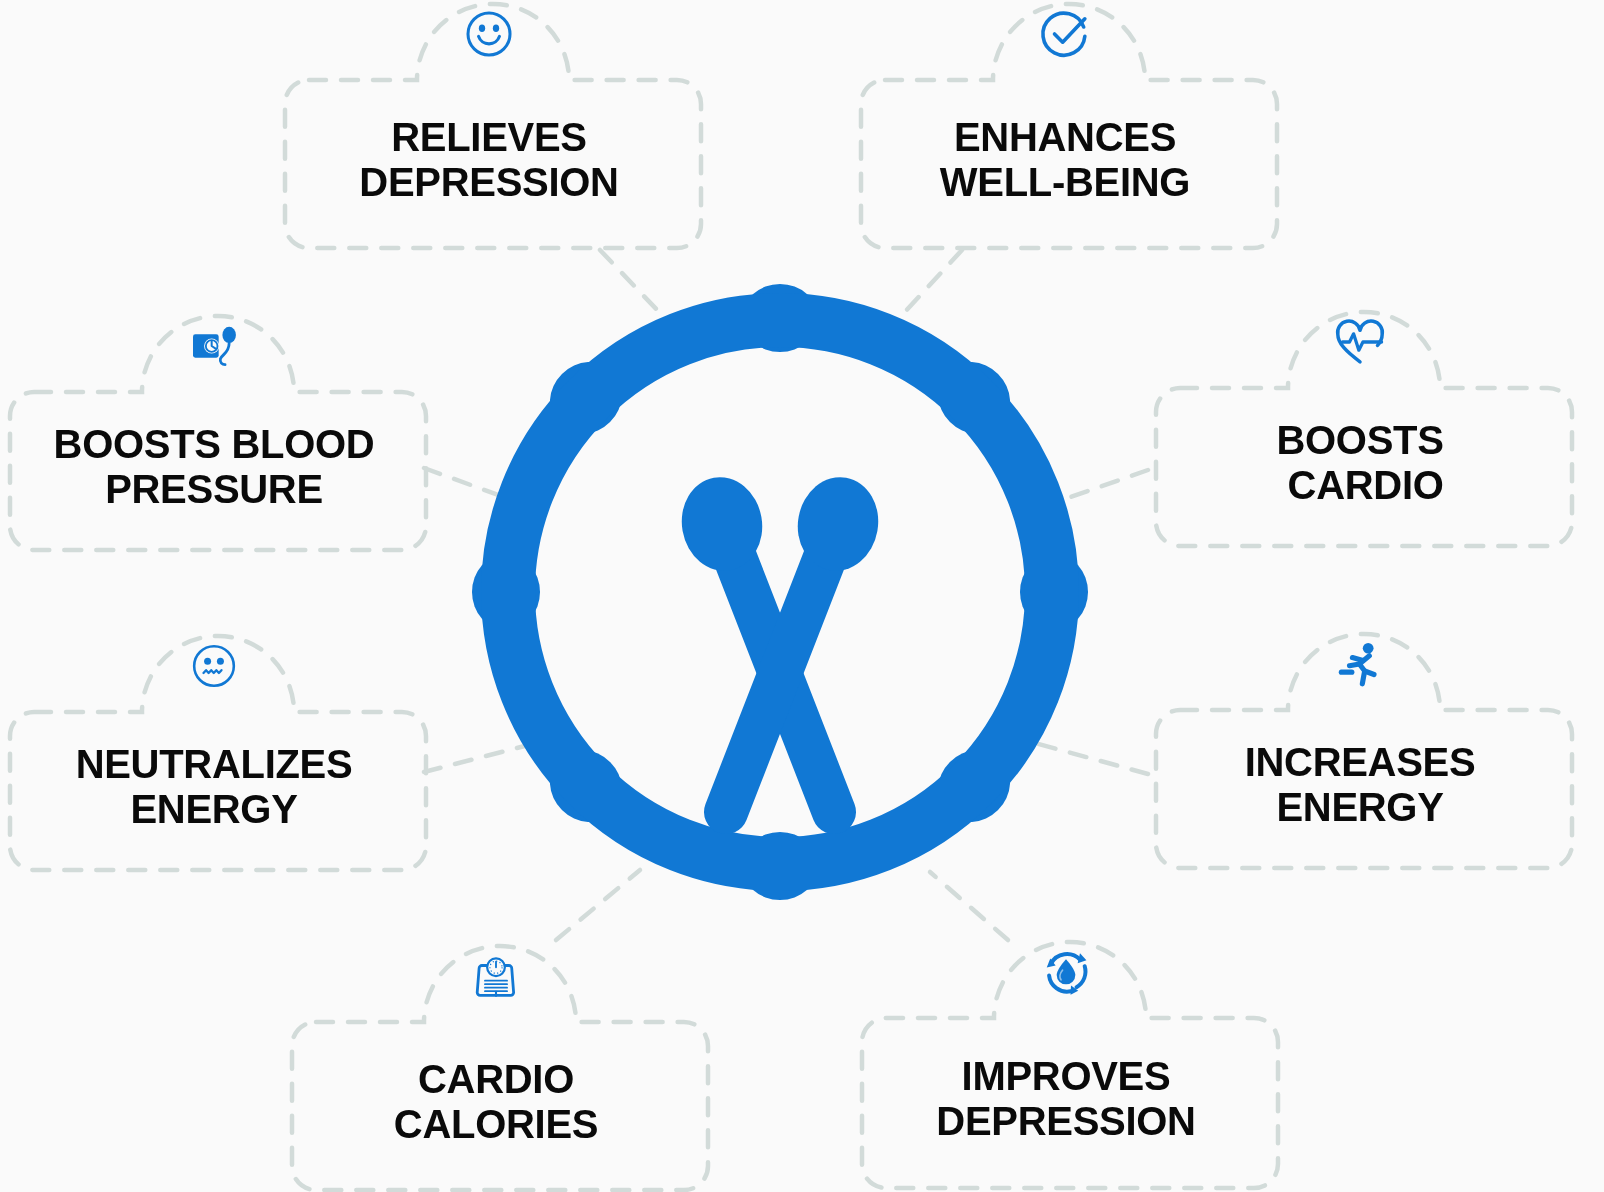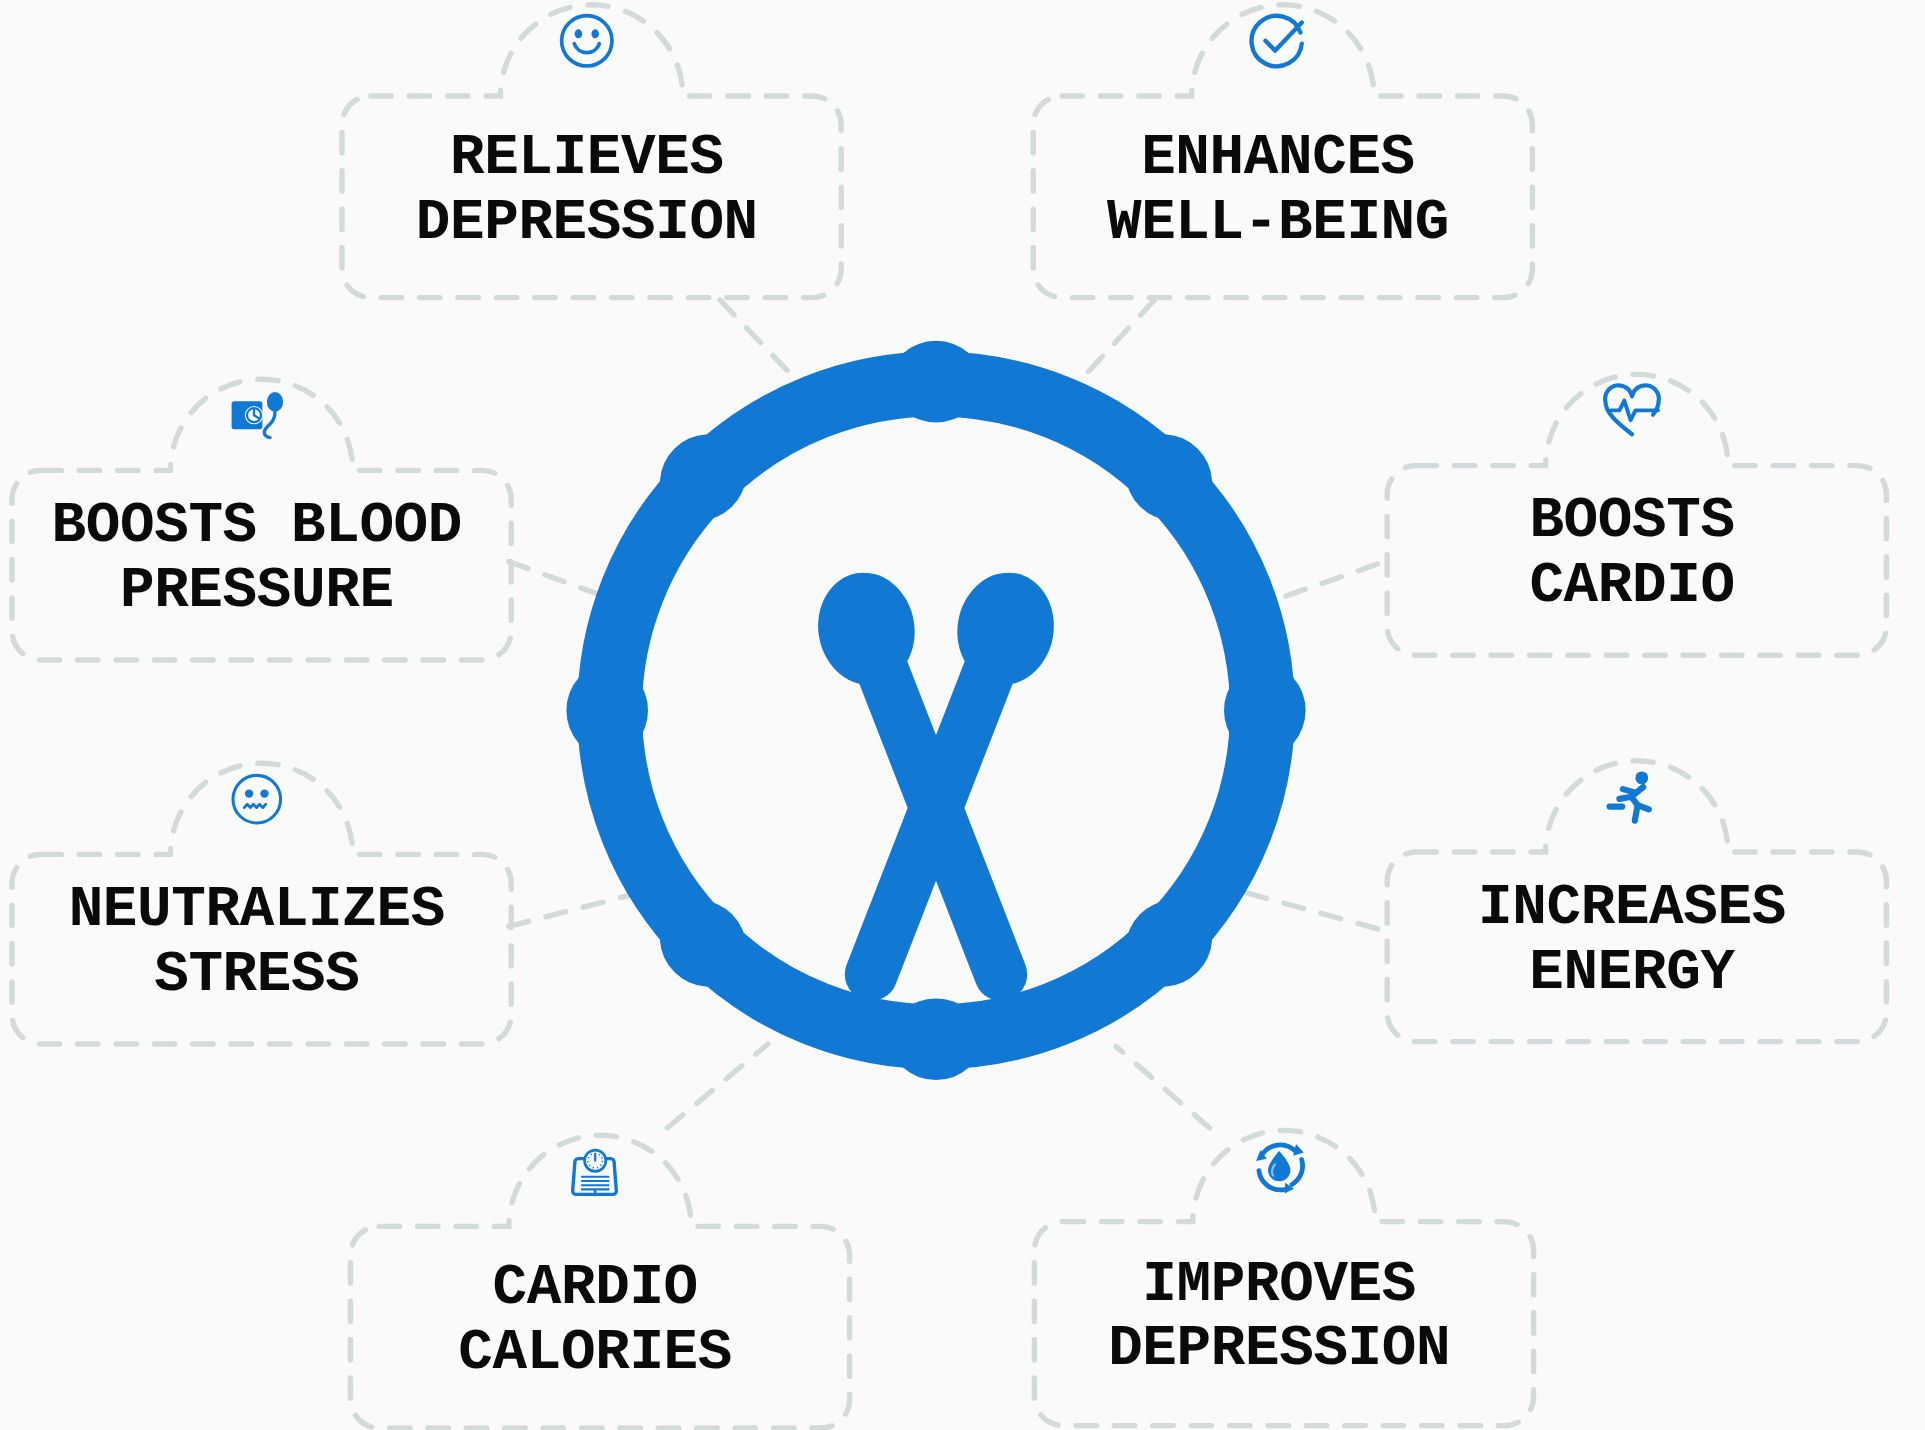--- a/index.html
+++ b/index.html
@@ -61,23 +61,23 @@
     right: 0;
     top: 96px;
     bottom: 0;
     display: flex;
     align-items: center;
     justify-content: center;
     text-align: center;
     padding: 0 18px;
     box-sizing: border-box;
     color: #0a0a0a;
-    font-family: Liberation Mono, monospace;
+    font-family: Liberation Sans, sans-serif;
     font-weight: bold;
-    font-size: 48px;
+    font-size: 40px;
     line-height: 1.12;
     letter-spacing: -0.3px;
     white-space: pre-line;
     z-index: 4;
   }
 </style>
 </head>
 <body>
 
 <div id="stage">
@@ -167,37 +167,37 @@
       <div class="card" style="left: 1152px; top: 298px; width: 416px; height: 244px;">
         <svg class="card-svg" width="424" height="252" viewBox="-4 -90 424 252">
           <path d="M 24 0 L 132 0 A 76 76 0 0 1 284 0 L 392 0 A 24 24 0 0 1 416 24 L 416 134 A 24 24 0 0 1 392 158 L 24 158 A 24 24 0 0 1 0 134 L 0 24 A 24 24 0 0 1 24 0 Z" fill="none" stroke="#D2DBD9" stroke-width="4.5" stroke-dasharray="17 15" stroke-linecap="round"></path>
         </svg>
         <div class="card-icon" style="top: 16px;"><svg viewBox="0 0 48 48" width="56" height="56">
             <g fill="none" stroke="#1178D4" stroke-width="3" stroke-linejoin="round" stroke-linecap="round">
          <path d="M24 41 C12 32 5 25 5 17.5 A9.5 9.5 0 0 1 24 14 A9.5 9.5 0 0 1 43 17.5 C43 21 41.5 24 39 27"></path>
          <path d="M9 24 h6 l3.5 -7 l4.5 14 l3.5 -7 h16" stroke-width="2.8"></path>
        </g>
           </svg></div>
-        <div class="card-label" style="top: 86px;">BOOSTS
+        <div class="card-label" style="top: 86px; text-align: right;">BOOSTS
 CARDIO</div>
       </div>
       <div class="card" style="left: 6px; top: 622px; width: 416px; height: 244px;">
         <svg class="card-svg" width="424" height="252" viewBox="-4 -90 424 252">
           <path d="M 24 0 L 132 0 A 76 76 0 0 1 284 0 L 392 0 A 24 24 0 0 1 416 24 L 416 134 A 24 24 0 0 1 392 158 L 24 158 A 24 24 0 0 1 0 134 L 0 24 A 24 24 0 0 1 24 0 Z" fill="none" stroke="#D2DBD9" stroke-width="4.5" stroke-dasharray="17 15" stroke-linecap="round"></path>
         </svg>
         <div class="card-icon" style="top: 16px;"><svg viewBox="0 0 48 48" width="56" height="56">
             <g fill="none" stroke="#1178D4" stroke-width="2.2">
          <circle cx="24" cy="24" r="17"></circle>
          <path d="M15 30 l2.2 -2.4 l2.2 2.4 l2.2 -2.4 l2.2 2.4 l2.2 -2.4 l2.2 2.4 l2.2 -2.4" stroke-width="2" stroke-linejoin="round" stroke-linecap="round"></path>
        </g>
        <circle cx="18.5" cy="20" r="3" fill="#1178D4"></circle>
        <circle cx="29.5" cy="20" r="3" fill="#1178D4"></circle>
           </svg></div>
         <div class="card-label" style="top: 86px;">NEUTRALIZES
-STRESS</div>
+ENERGY</div>
       </div>
       <div class="card" style="left: 1152px; top: 620px; width: 416px; height: 244px;">
         <svg class="card-svg" width="424" height="252" viewBox="-4 -90 424 252">
           <path d="M 24 0 L 132 0 A 76 76 0 0 1 284 0 L 392 0 A 24 24 0 0 1 416 24 L 416 134 A 24 24 0 0 1 392 158 L 24 158 A 24 24 0 0 1 0 134 L 0 24 A 24 24 0 0 1 24 0 Z" fill="none" stroke="#D2DBD9" stroke-width="4.5" stroke-dasharray="17 15" stroke-linecap="round"></path>
         </svg>
         <div class="card-icon" style="top: 16px;"><svg viewBox="0 0 48 48" width="56" height="56">
             <g fill="#1178D4">
          <circle cx="31" cy="10.5" r="4.6"></circle>
        </g>
        <g fill="none" stroke="#1178D4" stroke-width="4.4" stroke-linecap="round" stroke-linejoin="round">

